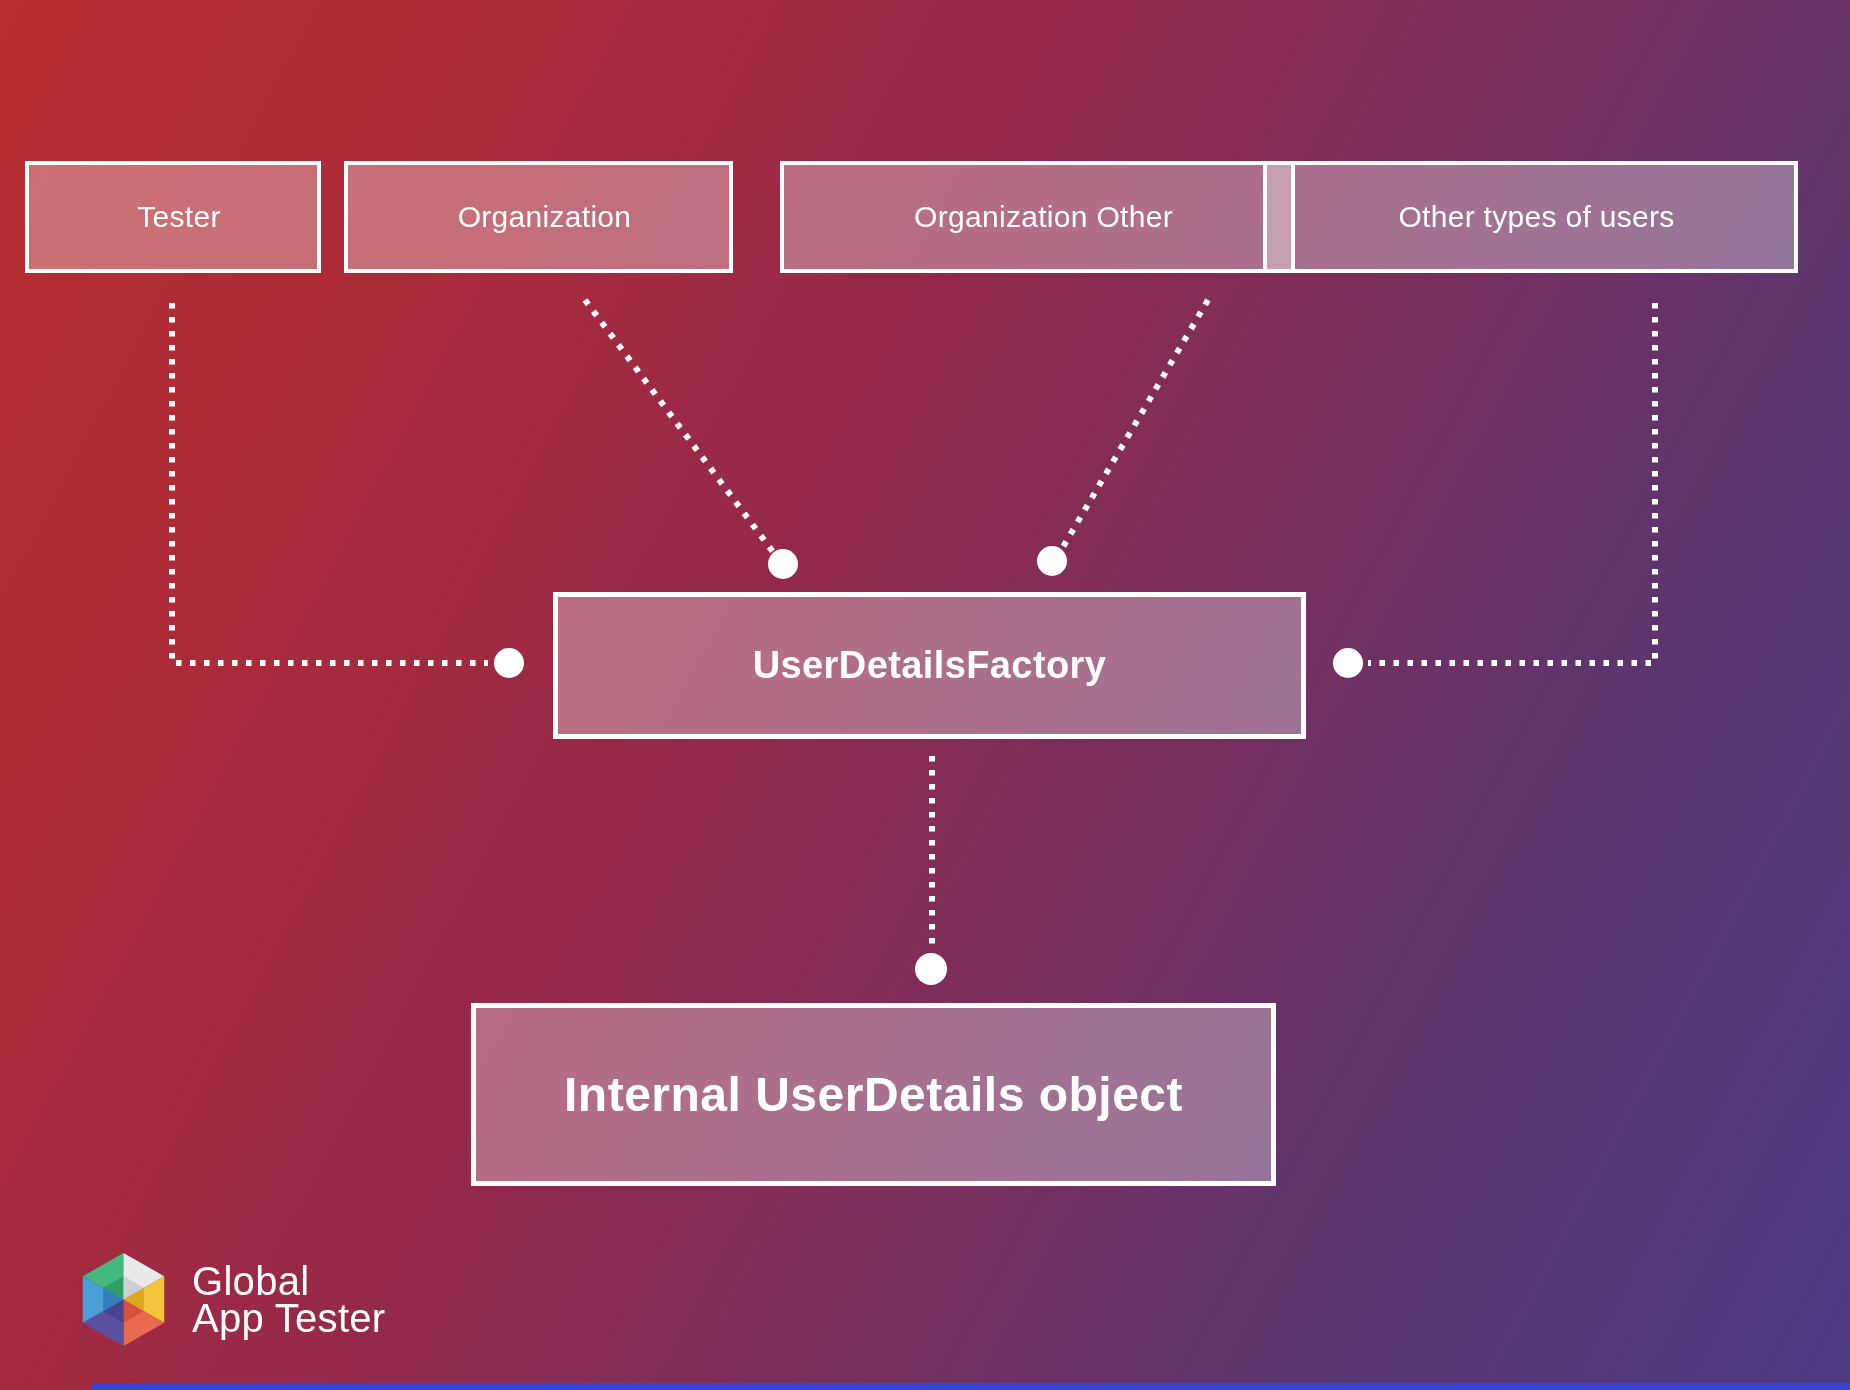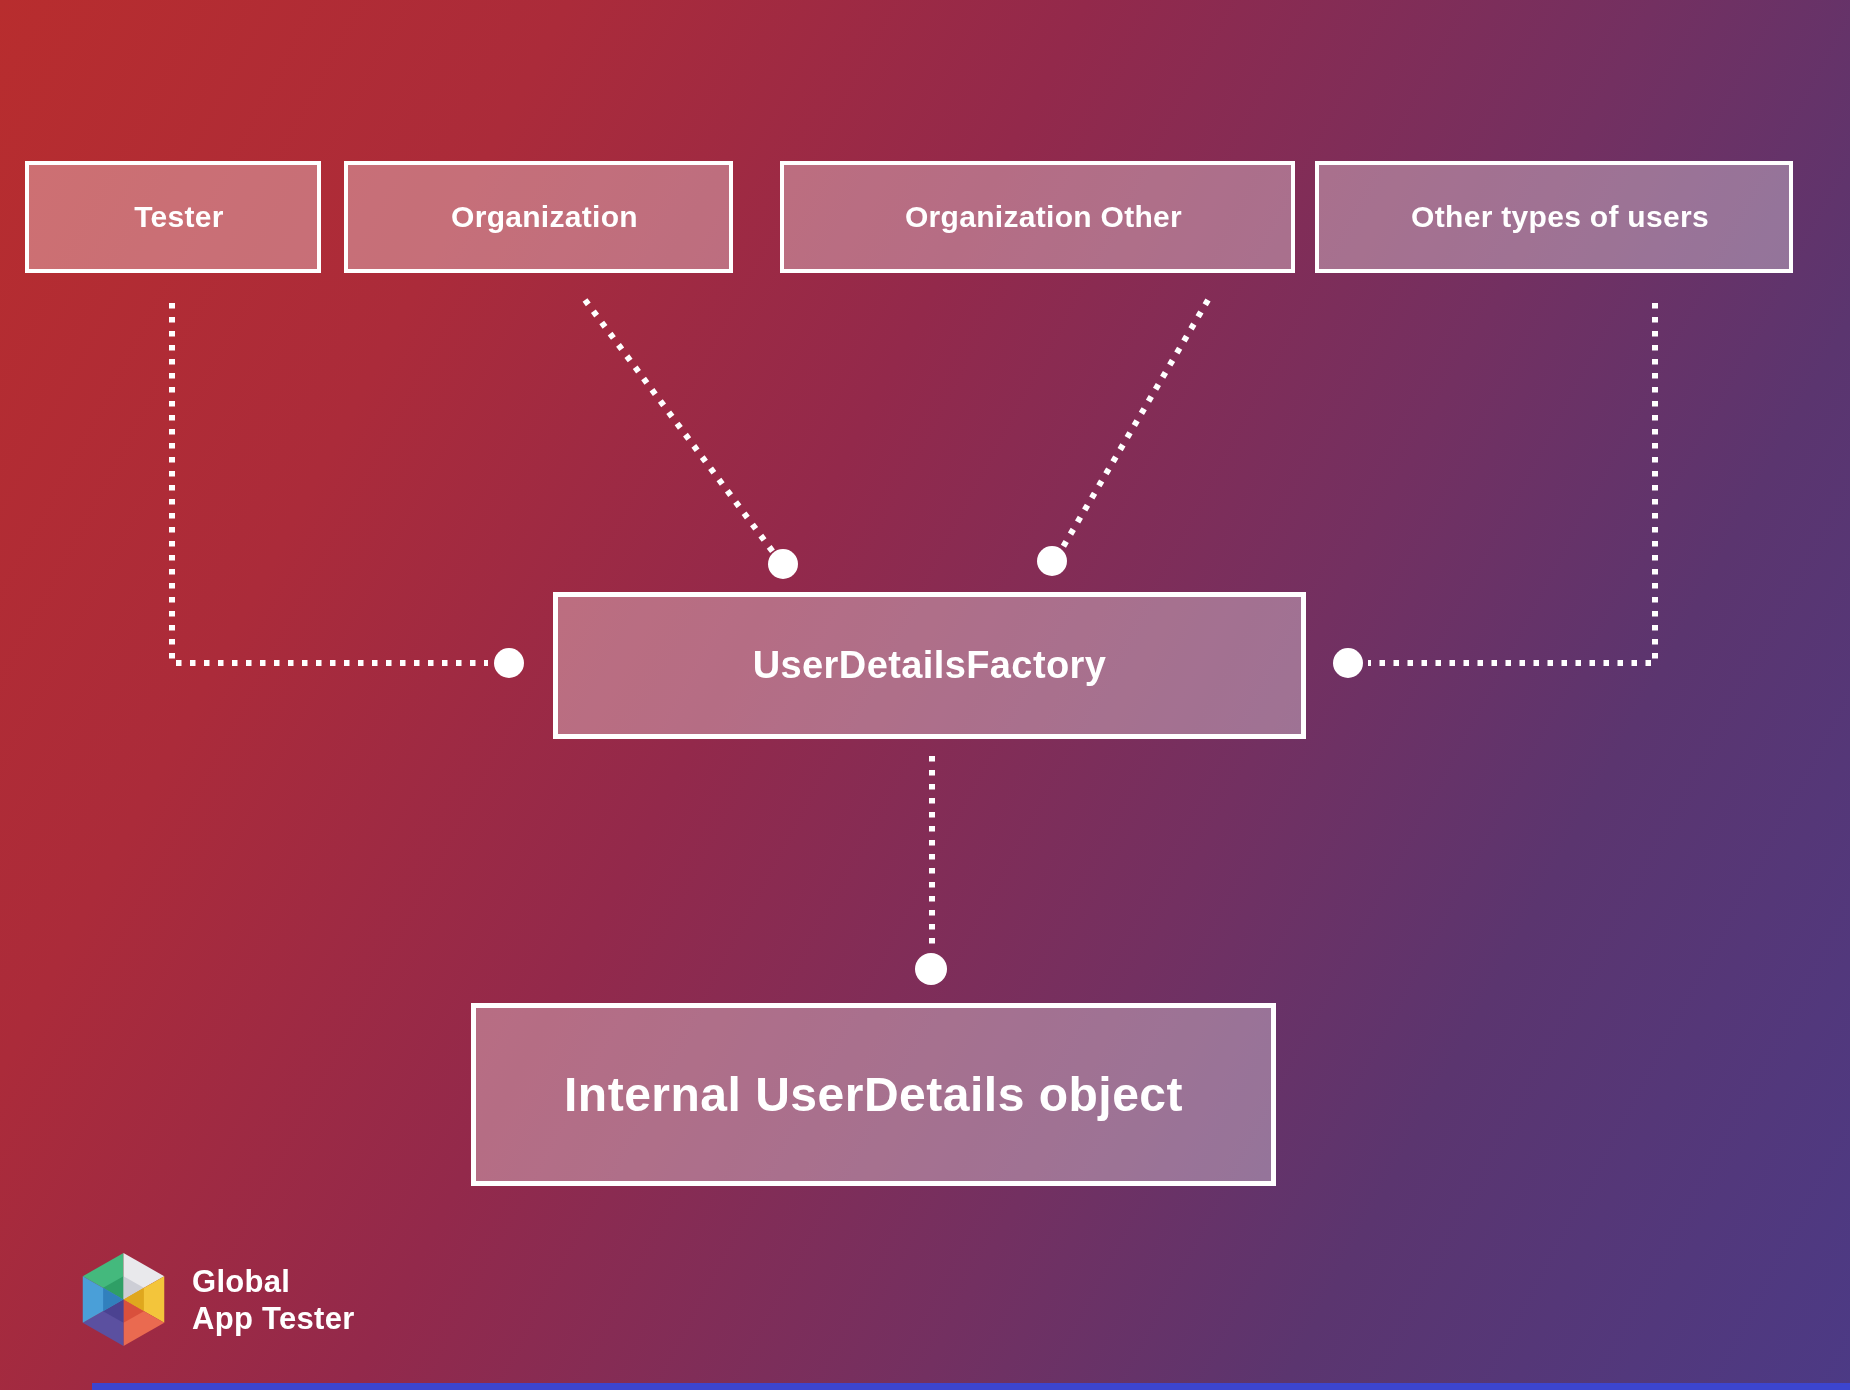--- a/index.html
+++ b/index.html
@@ -14,39 +14,39 @@
   }
   .connector-layer{position:absolute;left:0;top:0;width:1850px;height:1390px;}
   .node{
     position:absolute;box-sizing:border-box;
     display:flex;align-items:center;justify-content:center;
     background:rgba(255,255,255,0.32);
     border:4px solid #ffffff;
     color:#ffffff;
     text-align:center;
   }
-  .node-top{top:161px;height:112px;font-size:30px;font-weight:700;letter-spacing:0.3px;padding-left:12px;}
+  .node-top{top:161px;height:112px;font-size:30px;font-weight:400;letter-spacing:0.3px;padding-left:12px;}
   #node-tester{left:25px;width:296px;}
   #node-organization{left:344px;width:389px;}
   #node-organization-user{left:780px;width:515px;}
-  #node-other-users{left:1315px;width:478px;}
+  #node-other-users{left:1263px;width:535px;}
   #node-factory{
     left:553px;top:592px;width:753px;height:147px;
     font-size:38px;font-weight:600;border-width:5px;letter-spacing:0.4px;
   }
   #node-output{
     left:471px;top:1003px;width:805px;height:183px;
     font-size:48px;font-weight:600;border-width:5px;letter-spacing:0.5px;
   }
   .logo{
     position:absolute;left:75px;top:1251px;
     display:flex;align-items:center;gap:20px;
   }
   .logo-text{
-    color:#ffffff;font-size:31px;font-weight:700;line-height:37px;
+    color:#ffffff;font-size:40px;font-weight:400;line-height:37px;
     letter-spacing:0.3px;
   }
   .accent-bar{
     position:absolute;left:92px;right:0;bottom:0;height:7px;
     background:#3c45cf;
   }
 </style>
 </head>
 <body>
 

